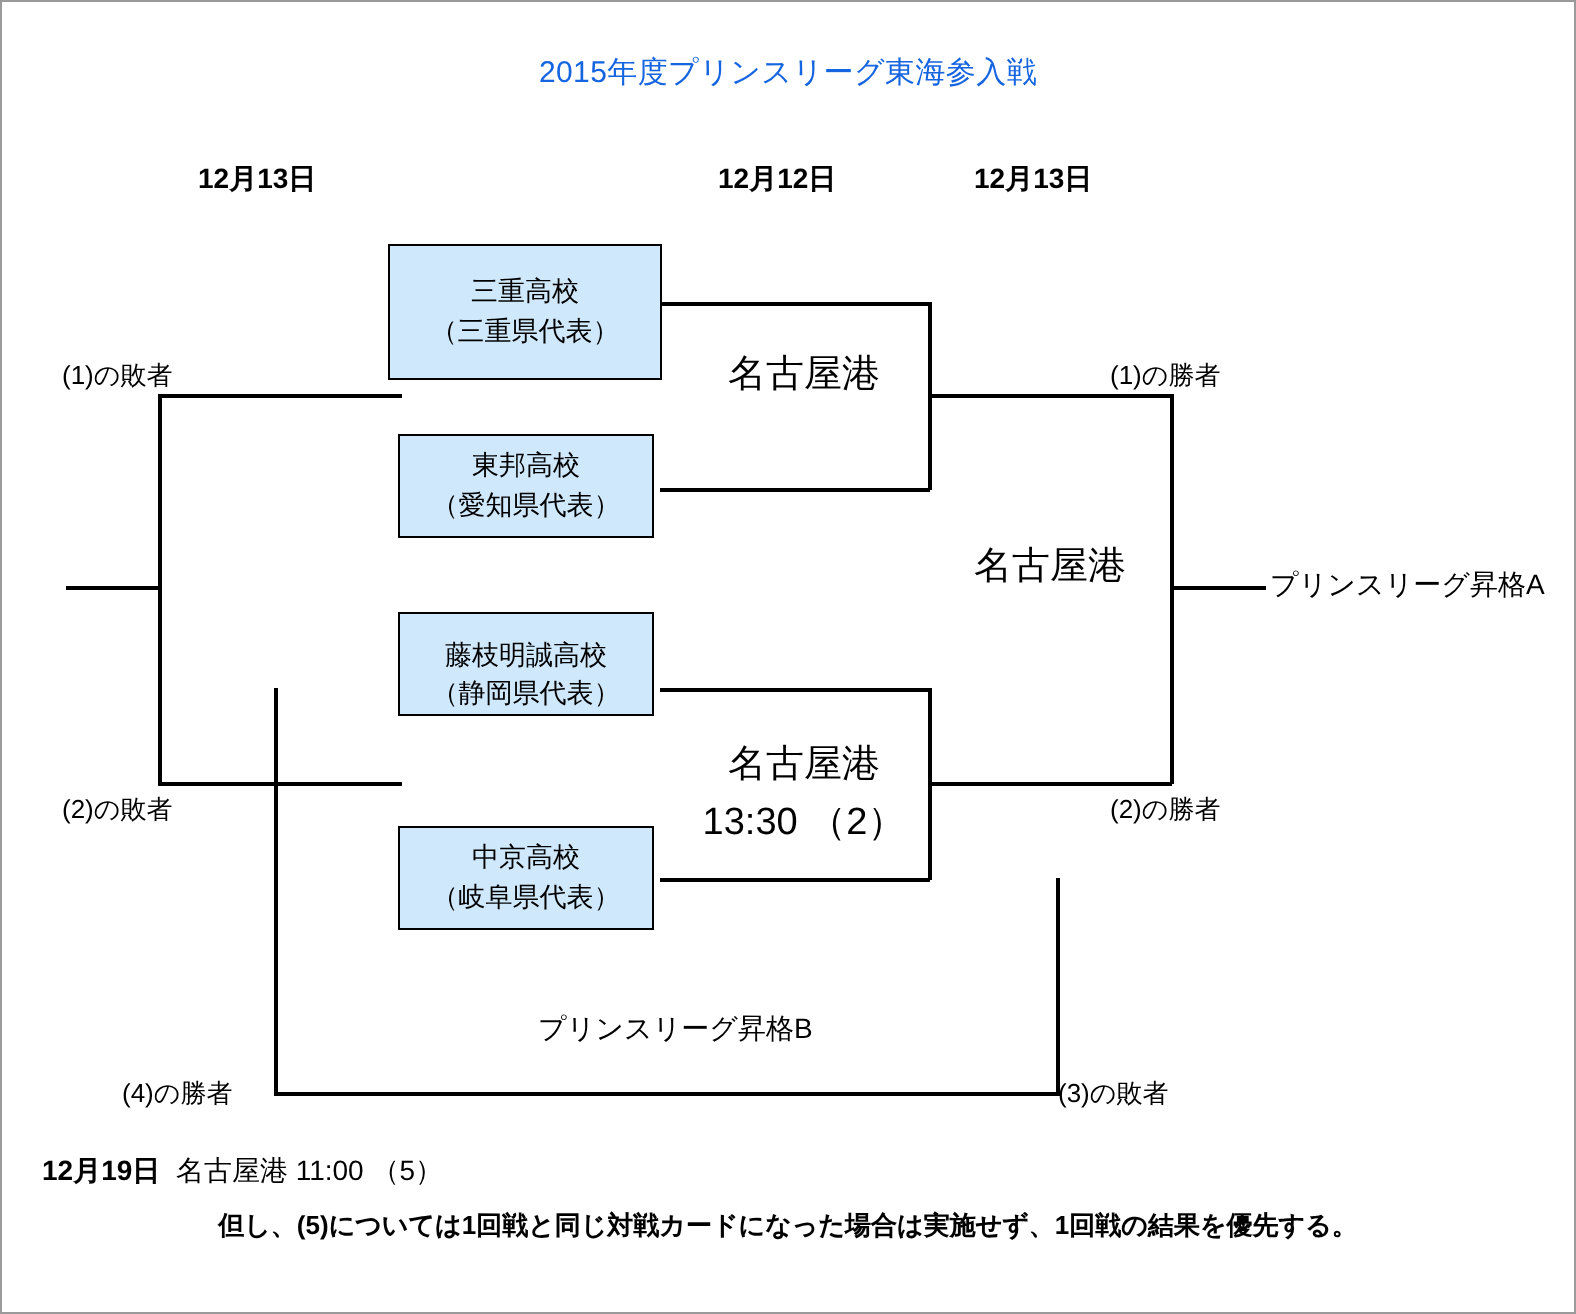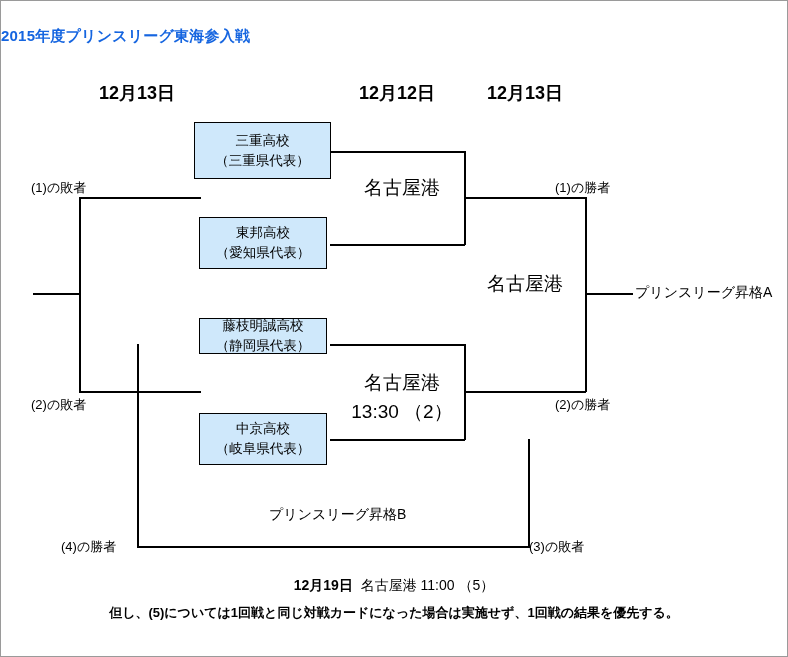--- a/index.html
+++ b/index.html
@@ -17,28 +17,28 @@
     background: #ffffff;
     border: 1px solid #9a9a9a;
     box-sizing: border-box;
     overflow: hidden;
   }
   .abs { position: absolute; }
 
   
   .title {
     left: 0; right: 0; top: 26px;
-    text-align: left;
+    text-align: center;
     color: #1565e0;
     font-size: 15px;
-    font-weight: bold;
+    font-weight: normal;
     letter-spacing: 0.2px;
   }
   .date-hdr {
-    font-size: 18px;
+    font-size: 14px;
     font-weight: bold;
     color: #000;
     white-space: nowrap;
   }
   .node-label {
     font-size: 19px;
     color: #000;
     text-align: center;
     line-height: 1.55;
     white-space: nowrap;
@@ -48,24 +48,25 @@
     color: #000;
     white-space: nowrap;
   }
   .promo-label {
     font-size: 14px;
     color: #000;
     white-space: nowrap;
   }
   .footer-main {
     left: 0; right: 0;
-    text-align: center;
+    text-align: left;
     font-size: 14px;
     color: #000;
     white-space: nowrap;
+    padding-left: 20px;
   }
   .footer-main b { font-weight: bold; }
   .footer-note {
     left: 0; right: 0;
     text-align: center;
     font-size: 13px;
     color: #000;
     white-space: nowrap;
   }
 
@@ -118,31 +119,31 @@
   <div class="abs ln-h" style="left:78px; top:196px; width:122px;"></div>
   <div class="abs ln-h" style="left:78px; top:390px; width:122px;"></div>
   <div class="abs ln-v" style="left:78px; top:196px; height:195px;"></div>
 
   <div class="abs ln-h" style="left:32px; top:292px; width:47px;"></div>
 
   <div class="abs ln-v" style="left:136px; top:343px; height:203px;"></div>
   <div class="abs ln-v" style="left:527px; top:438px; height:108px;"></div>
   <div class="abs ln-h" style="left:136px; top:545px; width:393px;"></div>
 
-  <div class="abs team-box" style="left:193px; top:121px; width:137px; height:57px;">
+  <div class="abs team-box" style="left:193px; top:121px; width:137px; height:68px;">
     <span>三重高校</span>
     <span>（三重県代表）</span>
   </div>
 
   <div class="abs team-box" style="left:198px; top:216px; width:128px; height:52px;">
     <span>東邦高校</span>
     <span>（愛知県代表）</span>
   </div>
 
-  <div class="abs team-box" style="left:198px; top:317px; width:128px; height:36px;">
+  <div class="abs team-box" style="left:198px; top:305px; width:128px; height:52px;justify-content:flex-end;">
     <span>藤枝明誠高校</span>
     <span>（静岡県代表）</span>
   </div>
 
   <div class="abs team-box" style="left:198px; top:412px; width:128px; height:52px;">
     <span>中京高校</span>
     <span>（岐阜県代表）</span>
   </div>
 
   <div class="abs node-label" style="left:336px; top:172px; width:130px;">

